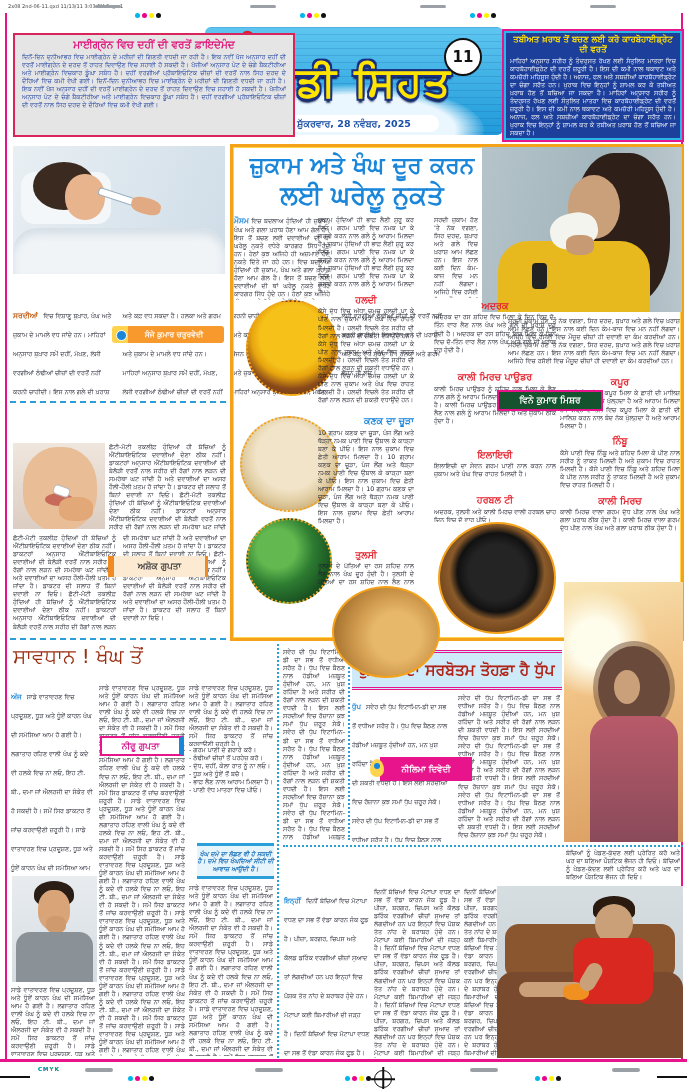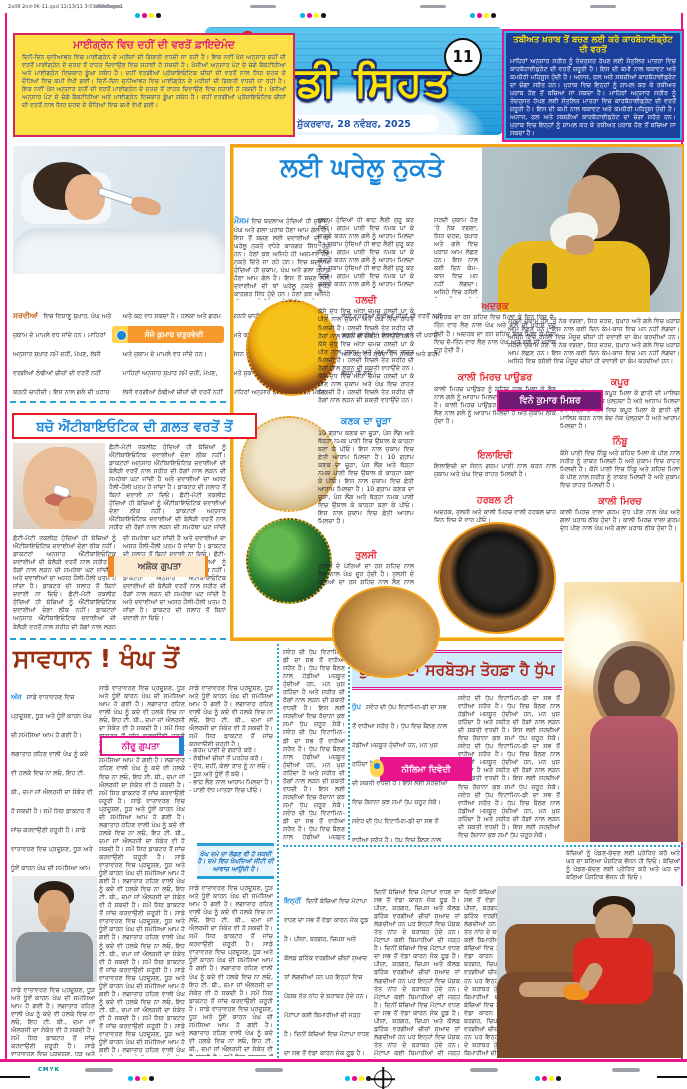--- a/index.html
+++ b/index.html
@@ -3,21 +3,21 @@
 <meta charset="utf-8">
 <style>
   html,body{margin:0;padding:0;background:#888;}
   #page{position:relative;width:687px;height:1089px;background:#fff;
         font-family:"DejaVu Sans",sans-serif;overflow:hidden;margin:0 auto;}
   .abs{position:absolute;}
   .bt{font-size:6.3px;line-height:1.28;text-align:justify;color:#20222e;overflow:hidden;}
   .bt-blue{color:#1b3f9e;}
   .lead{color:#1a86da;font-weight:bold;}
   .sec-head{font-weight:bold;text-align:center;font-size:9.5px;line-height:1.1;margin:3px 0 2px 0;}
-  .red{color:#e5232e;} .blue{color:#1a86da;}
+  .red{color:#e5232e;} .blue{color:#1a86da;text-align:right;}
   .circ{border-radius:50%;border:2px dotted #f5a21b;box-sizing:border-box;overflow:hidden;}
   .dashed-h{border-top:2px dashed #2a9fd8;}
   .dotted-v{border-left:2px dotted #2a9fd8;}
   .label{display:flex;align-items:center;justify-content:center;font-weight:bold;box-sizing:border-box;}
   .crop{background:#9aa0a6;}
   .dot{width:5px;height:5px;border-radius:50%;display:inline-block;margin-right:2px;}
   .photo{overflow:hidden;position:absolute;}
   .ph-el{position:absolute;}
 </style>
 </head>
@@ -58,21 +58,21 @@
                 display:flex;align-items:center;justify-content:center;">
       <span style="font-size:9.5px;font-weight:bold;color:#1b50a8;">ਸ਼ੁੱਕਰਵਾਰ, 28 ਨਵੰਬਰ, 2025</span>
     </div>
   </div>
 
   <div class="abs" style="left:444px;top:38px;width:34px;height:34px;border-radius:50%;background:#fff;border:2px solid #111;
               display:flex;align-items:center;justify-content:center;">
     <span style="font-size:15px;font-weight:bold;color:#111;">11</span>
   </div>
 
-  <div class="abs" style="left:13px;top:33px;width:282px;height:104px;background:#fde047;border:2.5px solid #d8255b;box-sizing:border-box;padding:3px 7px;">
+  <div class="abs" style="left:13px;top:33px;width:282px;height:104px;background:#e5e5e5;border:2.5px solid #d8255b;box-sizing:border-box;padding:3px 7px;">
     <div style="text-align:center;font-size:10.5px;font-weight:bold;color:#e0187c;margin-bottom:2px;">ਮਾਈਗ੍ਰੇਨ ਵਿਚ ਦਹੀਂ ਦੀ ਵਰਤੋਂ ਫ਼ਾਇਦੇਮੰਦ</div>
     <div class="bt bt-blue" style="height:78px;">ਦਿਨੋਂ-ਦਿਨ ਦੁਨੀਆਭਰ ਵਿਚ ਮਾਈਗ੍ਰੇਨ ਦੇ ਮਰੀਜ਼ਾਂ ਦੀ ਗਿਣਤੀ ਵਧਦੀ ਜਾ ਰਹੀ ਹੈ। ਇਕ ਨਵੀਂ ਖੋਜ ਅਨੁਸਾਰ ਦਹੀਂ ਦੀ ਵਰਤੋਂ ਮਾਈਗ੍ਰੇਨ ਦੇ ਦਰਦ ਤੋਂ ਰਾਹਤ ਦਿਵਾਉਣ ਵਿਚ ਸਹਾਈ ਹੋ ਸਕਦੀ ਹੈ। ਖੋਜੀਆਂ ਅਨੁਸਾਰ ਪੇਟ ਦੇ ਚੰਗੇ ਬੈਕਟੀਰੀਆ ਅਤੇ ਮਾਈਗ੍ਰੇਨ ਵਿਚਕਾਰ ਡੂੰਘਾ ਸਬੰਧ ਹੈ। ਦਹੀਂ ਵਰਗੀਆਂ ਪ੍ਰੋਬਾਇਓਟਿਕ ਚੀਜ਼ਾਂ ਦੀ ਵਰਤੋਂ ਨਾਲ ਸਿਰ ਦਰਦ ਦੇ ਦੌਰਿਆਂ ਵਿਚ ਕਮੀ ਵੇਖੀ ਗਈ। ਦਿਨੋਂ-ਦਿਨ ਦੁਨੀਆਭਰ ਵਿਚ ਮਾਈਗ੍ਰੇਨ ਦੇ ਮਰੀਜ਼ਾਂ ਦੀ ਗਿਣਤੀ ਵਧਦੀ ਜਾ ਰਹੀ ਹੈ। ਇਕ ਨਵੀਂ ਖੋਜ ਅਨੁਸਾਰ ਦਹੀਂ ਦੀ ਵਰਤੋਂ ਮਾਈਗ੍ਰੇਨ ਦੇ ਦਰਦ ਤੋਂ ਰਾਹਤ ਦਿਵਾਉਣ ਵਿਚ ਸਹਾਈ ਹੋ ਸਕਦੀ ਹੈ। ਖੋਜੀਆਂ ਅਨੁਸਾਰ ਪੇਟ ਦੇ ਚੰਗੇ ਬੈਕਟੀਰੀਆ ਅਤੇ ਮਾਈਗ੍ਰੇਨ ਵਿਚਕਾਰ ਡੂੰਘਾ ਸਬੰਧ ਹੈ। ਦਹੀਂ ਵਰਗੀਆਂ ਪ੍ਰੋਬਾਇਓਟਿਕ ਚੀਜ਼ਾਂ ਦੀ ਵਰਤੋਂ ਨਾਲ ਸਿਰ ਦਰਦ ਦੇ ਦੌਰਿਆਂ ਵਿਚ ਕਮੀ ਵੇਖੀ ਗਈ।</div>
   </div>
 
   <div class="abs" style="left:502px;top:29px;width:182px;height:113px;background:#1c3f9c;border:2px solid #e8148c;
               box-shadow:inset 0 0 0 2px #28b8e8;box-sizing:border-box;padding:4px 6px;">
     <div style="text-align:center;font-size:8.5px;font-weight:bold;color:#ffe400;line-height:1.15;margin-bottom:2px;">ਤਬੀਅਤ ਖ਼ਰਾਬ ਤੋਂ ਬਚਣ ਲਈ ਕਰੋ ਕਾਰਬੋਹਾਈਡ੍ਰੇਟ ਦੀ ਵਰਤੋਂ</div>
     <div class="bt" style="color:#fff;height:84px;">ਮਾਹਿਰਾਂ ਅਨੁਸਾਰ ਸਰੀਰ ਨੂੰ ਤੰਦਰੁਸਤ ਰੱਖਣ ਲਈ ਸੰਤੁਲਿਤ ਮਾਤਰਾ ਵਿਚ ਕਾਰਬੋਹਾਈਡ੍ਰੇਟ ਦੀ ਵਰਤੋਂ ਜ਼ਰੂਰੀ ਹੈ। ਇਸ ਦੀ ਕਮੀ ਨਾਲ ਥਕਾਵਟ ਅਤੇ ਕਮਜ਼ੋਰੀ ਮਹਿਸੂਸ ਹੁੰਦੀ ਹੈ। ਅਨਾਜ, ਫਲ ਅਤੇ ਸਬਜ਼ੀਆਂ ਕਾਰਬੋਹਾਈਡ੍ਰੇਟ ਦਾ ਚੰਗਾ ਸਰੋਤ ਹਨ। ਖੁਰਾਕ ਵਿਚ ਇਨ੍ਹਾਂ ਨੂੰ ਸ਼ਾਮਲ ਕਰ ਕੇ ਤਬੀਅਤ ਖ਼ਰਾਬ ਹੋਣ ਤੋਂ ਬਚਿਆ ਜਾ ਸਕਦਾ ਹੈ। ਮਾਹਿਰਾਂ ਅਨੁਸਾਰ ਸਰੀਰ ਨੂੰ ਤੰਦਰੁਸਤ ਰੱਖਣ ਲਈ ਸੰਤੁਲਿਤ ਮਾਤਰਾ ਵਿਚ ਕਾਰਬੋਹਾਈਡ੍ਰੇਟ ਦੀ ਵਰਤੋਂ ਜ਼ਰੂਰੀ ਹੈ। ਇਸ ਦੀ ਕਮੀ ਨਾਲ ਥਕਾਵਟ ਅਤੇ ਕਮਜ਼ੋਰੀ ਮਹਿਸੂਸ ਹੁੰਦੀ ਹੈ। ਅਨਾਜ, ਫਲ ਅਤੇ ਸਬਜ਼ੀਆਂ ਕਾਰਬੋਹਾਈਡ੍ਰੇਟ ਦਾ ਚੰਗਾ ਸਰੋਤ ਹਨ। ਖੁਰਾਕ ਵਿਚ ਇਨ੍ਹਾਂ ਨੂੰ ਸ਼ਾਮਲ ਕਰ ਕੇ ਤਬੀਅਤ ਖ਼ਰਾਬ ਹੋਣ ਤੋਂ ਬਚਿਆ ਜਾ ਸਕਦਾ ਹੈ।</div>
   </div>
 
@@ -87,40 +87,37 @@
   <div class="abs" style="left:13px;top:303px;width:212px;height:96px;column-count:2;column-gap:7px;">
     <span class="lead" style="color:#c05a10;font-size:7.5px;">ਸਰਦੀਆਂ</span>
     <span class="bt" style="display:inline;">ਵਿਚ ਵਿਸ਼ਾਣੂ ਬੁਖ਼ਾਰ, ਖੰਘ ਅਤੇ ਜ਼ੁਕਾਮ ਦੇ ਮਾਮਲੇ ਵਧ ਜਾਂਦੇ ਹਨ। ਮਾਹਿਰਾਂ ਅਨੁਸਾਰ ਬੁਖ਼ਾਰ ਸਮੇਂ ਦਹੀਂ, ਮੱਖਣ, ਲੱਸੀ ਵਰਗੀਆਂ ਠੰਢੀਆਂ ਚੀਜ਼ਾਂ ਦੀ ਵਰਤੋਂ ਨਹੀਂ ਕਰਨੀ ਚਾਹੀਦੀ। ਇਸ ਨਾਲ ਗਲੇ ਦੀ ਖ਼ਰਾਸ਼ ਅਤੇ ਕਫ਼ ਵਧ ਸਕਦਾ ਹੈ। ਹਲਕਾ ਅਤੇ ਗਰਮ ਭੋਜਨ ਹੀ ਲਓ। ਵਿਚ ਵਿਸ਼ਾਣੂ ਬੁਖ਼ਾਰ, ਖੰਘ ਅਤੇ ਜ਼ੁਕਾਮ ਦੇ ਮਾਮਲੇ ਵਧ ਜਾਂਦੇ ਹਨ। ਮਾਹਿਰਾਂ ਅਨੁਸਾਰ ਬੁਖ਼ਾਰ ਸਮੇਂ ਦਹੀਂ, ਮੱਖਣ, ਲੱਸੀ ਵਰਗੀਆਂ ਠੰਢੀਆਂ ਚੀਜ਼ਾਂ ਦੀ ਵਰਤੋਂ ਨਹੀਂ ਕਰਨੀ ਚਾਹੀਦੀ। ਇਸ ਨਾਲ ਗਲੇ ਦੀ ਖ਼ਰਾਸ਼ ਅਤੇ ਕਫ਼ ਵਧ ਸਕਦਾ ਹੈ। ਹਲਕਾ ਅਤੇ ਗਰਮ ਭੋਜਨ ਹੀ ਲਓ। ਵਿਚ ਵਿਸ਼ਾਣੂ ਬੁਖ਼ਾਰ, ਖੰਘ ਅਤੇ ਜ਼ੁਕਾਮ ਦੇ ਮਾਮਲੇ ਵਧ ਜਾਂਦੇ ਹਨ। ਮਾਹਿਰਾਂ ਅਨੁਸਾਰ ਬੁਖ਼ਾਰ ਸਮੇਂ ਦਹੀਂ, ਮੱਖਣ, ਲੱਸੀ ਵਰਗੀਆਂ ਠੰਢੀਆਂ ਚੀਜ਼ਾਂ ਦੀ ਵਰਤੋਂ ਨਹੀਂ ਕਰਨੀ ਚਾਹੀਦੀ। ਇਸ ਨਾਲ ਗਲੇ ਦੀ ਖ਼ਰਾਸ਼ ਅਤੇ ਕਫ਼ ਵਧ ਸਕਦਾ ਹੈ। ਹਲਕਾ ਅਤੇ ਗਰਮ ਭੋਜਨ ਹੀ ਲਓ।</span>
   </div>
   <div class="abs label" style="left:112px;top:326px;width:112px;height:17px;background:linear-gradient(90deg,#ffd34d 0 16px,#f7992c 16px);border-radius:3px;z-index:2;">
     <span style="position:absolute;left:4px;top:4px;width:9px;height:9px;border-radius:50%;background:#1a86da;border:1.5px solid #fff;"></span>
     <span style="font-size:7.5px;color:#fff;padding-left:12px;">ਸੰਜੇ ਕੁਮਾਰ ਚਤੁਰਵੇਦੀ</span>
   </div>
   <div class="abs dashed-h" style="left:10px;top:401px;width:216px;height:0;"></div>
 
-  <div class="abs" style="left:12px;top:413px;width:245px;height:26px;background:#fff;border:2px solid #e51b24;box-sizing:border-box;
-              display:flex;align-items:center;justify-content:center;z-index:3;">
-    <span style="font-size:13.5px;font-weight:bold;color:#1a86da;">ਬਚੋ ਐਂਟੀਬਾਇਓਟਿਕ ਦੀ ਗ਼ਲਤ ਵਰਤੋਂ ਤੋਂ</span>
-  </div>
   <div class="photo" style="left:13px;top:443px;width:92px;height:86px;background:linear-gradient(#efe6dd,#dccdc2);">
     <div class="ph-el" style="left:10px;top:4px;width:74px;height:84px;background:#e9bd96;border-radius:45%;"></div>
     <div class="ph-el" style="left:32px;top:50px;width:28px;height:13px;background:#c86a5a;border-radius:50%;"></div>
     <div class="ph-el" style="left:40px;top:43px;width:15px;height:8px;background:#fff;border:1px solid #bbb;border-radius:4px;transform:rotate(20deg);"></div>
     <div class="ph-el" style="left:46px;top:54px;width:34px;height:24px;background:#e2a878;border-radius:40%;"></div>
   </div>
   <div class="abs bt" style="left:109px;top:443px;width:117px;height:88px;">ਛੋਟੀ-ਮੋਟੀ ਤਕਲੀਫ਼ ਹੁੰਦਿਆਂ ਹੀ ਬੱਚਿਆਂ ਨੂੰ ਐਂਟੀਬਾਇਓਟਿਕ ਦਵਾਈਆਂ ਦੇਣਾ ਠੀਕ ਨਹੀਂ। ਡਾਕਟਰਾਂ ਅਨੁਸਾਰ ਐਂਟੀਬਾਇਓਟਿਕ ਦਵਾਈਆਂ ਦੀ ਬੇਲੋੜੀ ਵਰਤੋਂ ਨਾਲ ਸਰੀਰ ਦੀ ਰੋਗਾਂ ਨਾਲ ਲੜਨ ਦੀ ਸਮਰੱਥਾ ਘਟ ਜਾਂਦੀ ਹੈ ਅਤੇ ਦਵਾਈਆਂ ਦਾ ਅਸਰ ਹੌਲੀ-ਹੌਲੀ ਖ਼ਤਮ ਹੋ ਜਾਂਦਾ ਹੈ। ਡਾਕਟਰ ਦੀ ਸਲਾਹ ਤੋਂ ਬਿਨਾਂ ਦਵਾਈ ਨਾ ਦਿਓ। ਛੋਟੀ-ਮੋਟੀ ਤਕਲੀਫ਼ ਹੁੰਦਿਆਂ ਹੀ ਬੱਚਿਆਂ ਨੂੰ ਐਂਟੀਬਾਇਓਟਿਕ ਦਵਾਈਆਂ ਦੇਣਾ ਠੀਕ ਨਹੀਂ। ਡਾਕਟਰਾਂ ਅਨੁਸਾਰ ਐਂਟੀਬਾਇਓਟਿਕ ਦਵਾਈਆਂ ਦੀ ਬੇਲੋੜੀ ਵਰਤੋਂ ਨਾਲ ਸਰੀਰ ਦੀ ਰੋਗਾਂ ਨਾਲ ਲੜਨ ਦੀ ਸਮਰੱਥਾ ਘਟ ਜਾਂਦੀ ਹੈ ਅਤੇ ਦਵਾਈਆਂ ਦਾ ਅਸਰ ਹੌਲੀ-ਹੌਲੀ ਖ਼ਤਮ ਹੋ ਜਾਂਦਾ ਹੈ। ਡਾਕਟਰ ਦੀ ਸਲਾਹ ਤੋਂ ਬਿਨਾਂ ਦਵਾਈ ਨਾ ਦਿਓ।</div>
   <div class="abs bt" style="left:13px;top:534px;width:213px;height:100px;column-count:2;column-gap:7px;">ਛੋਟੀ-ਮੋਟੀ ਤਕਲੀਫ਼ ਹੁੰਦਿਆਂ ਹੀ ਬੱਚਿਆਂ ਨੂੰ ਐਂਟੀਬਾਇਓਟਿਕ ਦਵਾਈਆਂ ਦੇਣਾ ਠੀਕ ਨਹੀਂ। ਡਾਕਟਰਾਂ ਅਨੁਸਾਰ ਐਂਟੀਬਾਇਓਟਿਕ ਦਵਾਈਆਂ ਦੀ ਬੇਲੋੜੀ ਵਰਤੋਂ ਨਾਲ ਸਰੀਰ ਦੀ ਰੋਗਾਂ ਨਾਲ ਲੜਨ ਦੀ ਸਮਰੱਥਾ ਘਟ ਜਾਂਦੀ ਹੈ ਅਤੇ ਦਵਾਈਆਂ ਦਾ ਅਸਰ ਹੌਲੀ-ਹੌਲੀ ਖ਼ਤਮ ਹੋ ਜਾਂਦਾ ਹੈ। ਡਾਕਟਰ ਦੀ ਸਲਾਹ ਤੋਂ ਬਿਨਾਂ ਦਵਾਈ ਨਾ ਦਿਓ। ਛੋਟੀ-ਮੋਟੀ ਤਕਲੀਫ਼ ਹੁੰਦਿਆਂ ਹੀ ਬੱਚਿਆਂ ਨੂੰ ਐਂਟੀਬਾਇਓਟਿਕ ਦਵਾਈਆਂ ਦੇਣਾ ਠੀਕ ਨਹੀਂ। ਡਾਕਟਰਾਂ ਅਨੁਸਾਰ ਐਂਟੀਬਾਇਓਟਿਕ ਦਵਾਈਆਂ ਦੀ ਬੇਲੋੜੀ ਵਰਤੋਂ ਨਾਲ ਸਰੀਰ ਦੀ ਰੋਗਾਂ ਨਾਲ ਲੜਨ ਦੀ ਸਮਰੱਥਾ ਘਟ ਜਾਂਦੀ ਹੈ ਅਤੇ ਦਵਾਈਆਂ ਦਾ ਅਸਰ ਹੌਲੀ-ਹੌਲੀ ਖ਼ਤਮ ਹੋ ਜਾਂਦਾ ਹੈ। ਡਾਕਟਰ ਦੀ ਸਲਾਹ ਤੋਂ ਬਿਨਾਂ ਦਵਾਈ ਨਾ ਦਿਓ। ਛੋਟੀ-ਮੋਟੀ ਤਕਲੀਫ਼ ਹੁੰਦਿਆਂ ਹੀ ਬੱਚਿਆਂ ਨੂੰ ਐਂਟੀਬਾਇਓਟਿਕ ਦਵਾਈਆਂ ਦੇਣਾ ਠੀਕ ਨਹੀਂ। ਡਾਕਟਰਾਂ ਅਨੁਸਾਰ ਐਂਟੀਬਾਇਓਟਿਕ ਦਵਾਈਆਂ ਦੀ ਬੇਲੋੜੀ ਵਰਤੋਂ ਨਾਲ ਸਰੀਰ ਦੀ ਰੋਗਾਂ ਨਾਲ ਲੜਨ ਦੀ ਸਮਰੱਥਾ ਘਟ ਜਾਂਦੀ ਹੈ ਅਤੇ ਦਵਾਈਆਂ ਦਾ ਅਸਰ ਹੌਲੀ-ਹੌਲੀ ਖ਼ਤਮ ਹੋ ਜਾਂਦਾ ਹੈ। ਡਾਕਟਰ ਦੀ ਸਲਾਹ ਤੋਂ ਬਿਨਾਂ ਦਵਾਈ ਨਾ ਦਿਓ।</div>
   <div class="abs label" style="left:108px;top:556px;width:100px;height:21px;background:#fcead2;border-left:6px solid #f08a24;border-right:3px solid #f08a24;z-index:2;">
     <span style="font-size:9px;color:#444;">ਅਸ਼ੋਕ ਗੁਪਤਾ</span>
   </div>
   <div class="abs dashed-h" style="left:10px;top:638px;width:216px;height:0;"></div>
 
   <div class="abs" style="left:230px;top:144px;width:454px;height:497px;border:3px solid #f5a21b;box-shadow:inset 0 0 0 1px #ffd34d;box-sizing:border-box;"></div>
 
   <div class="abs" style="left:238px;top:152px;width:248px;text-align:center;z-index:2;">
+    <div style="font-size:23px;font-weight:bold;color:#1a86da;line-height:1.2;">ਜ਼ੁਕਾਮ ਅਤੇ ਖੰਘ ਦੂਰ ਕਰਨ</div>
     <div style="font-size:26px;font-weight:bold;color:#1a86da;line-height:1.2;">ਲਈ ਘਰੇਲੂ ਨੁਕਤੇ</div>
   </div>
 
   <div class="photo" style="left:482px;top:147px;width:200px;height:165px;background:linear-gradient(100deg,#b5c4ca,#93a8b0);">
     <div class="ph-el" style="left:120px;top:0;width:80px;height:165px;background:linear-gradient(90deg,rgba(255,255,255,0),rgba(255,255,255,.35));"></div>
     <div class="ph-el" style="left:92px;top:6px;width:96px;height:152px;background:#2e1f18;border-radius:42%;"></div>
     <div class="ph-el" style="left:86px;top:28px;width:52px;height:64px;background:#caa07a;border-radius:50%;"></div>
     <div class="ph-el" style="left:16px;top:94px;width:152px;height:71px;background:#e8b91e;border-radius:30px 30px 0 0;"></div>
     <div class="ph-el" style="left:68px;top:66px;width:48px;height:36px;background:#f4f4ee;border-radius:45%;transform:rotate(-12deg);"></div>
     <div class="ph-el" style="left:84px;top:88px;width:28px;height:20px;background:#c89a74;border-radius:40%;"></div>
@@ -164,25 +161,25 @@
 
   <div class="abs bt" style="left:508px;top:317px;width:172px;height:56px;">ਸਰਦੀ ਜ਼ੁਕਾਮ ਹੋਣ 'ਤੇ ਨੱਕ ਵਗਣਾ, ਸਿਰ ਦਰਦ, ਬੁਖ਼ਾਰ ਅਤੇ ਗਲੇ ਵਿਚ ਖ਼ਰਾਸ਼ ਆਮ ਲੱਛਣ ਹਨ। ਇਸ ਨਾਲ ਕਈ ਦਿਨ ਕੰਮ-ਕਾਜ ਵਿਚ ਮਨ ਨਹੀਂ ਲੱਗਦਾ। ਅਜਿਹੇ ਵਿਚ ਰਸੋਈ ਵਿਚ ਮੌਜੂਦ ਚੀਜ਼ਾਂ ਹੀ ਦਵਾਈ ਦਾ ਕੰਮ ਕਰਦੀਆਂ ਹਨ। ਸਰਦੀ ਜ਼ੁਕਾਮ ਹੋਣ 'ਤੇ ਨੱਕ ਵਗਣਾ, ਸਿਰ ਦਰਦ, ਬੁਖ਼ਾਰ ਅਤੇ ਗਲੇ ਵਿਚ ਖ਼ਰਾਸ਼ ਆਮ ਲੱਛਣ ਹਨ। ਇਸ ਨਾਲ ਕਈ ਦਿਨ ਕੰਮ-ਕਾਜ ਵਿਚ ਮਨ ਨਹੀਂ ਲੱਗਦਾ। ਅਜਿਹੇ ਵਿਚ ਰਸੋਈ ਵਿਚ ਮੌਜੂਦ ਚੀਜ਼ਾਂ ਹੀ ਦਵਾਈ ਦਾ ਕੰਮ ਕਰਦੀਆਂ ਹਨ।</div>
   <div class="abs" style="left:560px;top:374px;width:120px;height:204px;overflow:hidden;">
     <div class="sec-head red">ਕਪੂਰ</div>
     <div class="bt" style="height:44px;">ਸਰ੍ਹੋਂ ਦੇ ਤੇਲ ਵਿਚ ਕਪੂਰ ਮਿਲਾ ਕੇ ਛਾਤੀ ਦੀ ਮਾਲਿਸ਼ ਕਰਨ ਨਾਲ ਬੰਦ ਨੱਕ ਖੁੱਲ੍ਹਦਾ ਹੈ ਅਤੇ ਆਰਾਮ ਮਿਲਦਾ ਹੈ। ਸਰ੍ਹੋਂ ਦੇ ਤੇਲ ਵਿਚ ਕਪੂਰ ਮਿਲਾ ਕੇ ਛਾਤੀ ਦੀ ਮਾਲਿਸ਼ ਕਰਨ ਨਾਲ ਬੰਦ ਨੱਕ ਖੁੱਲ੍ਹਦਾ ਹੈ ਅਤੇ ਆਰਾਮ ਮਿਲਦਾ ਹੈ।</div>
     <div class="sec-head red">ਨਿੰਬੂ</div>
     <div class="bt" style="height:44px;">ਕੋਸੇ ਪਾਣੀ ਵਿਚ ਨਿੰਬੂ ਅਤੇ ਸ਼ਹਿਦ ਮਿਲਾ ਕੇ ਪੀਣ ਨਾਲ ਸਰੀਰ ਨੂੰ ਤਾਕਤ ਮਿਲਦੀ ਹੈ ਅਤੇ ਜ਼ੁਕਾਮ ਵਿਚ ਰਾਹਤ ਮਿਲਦੀ ਹੈ। ਕੋਸੇ ਪਾਣੀ ਵਿਚ ਨਿੰਬੂ ਅਤੇ ਸ਼ਹਿਦ ਮਿਲਾ ਕੇ ਪੀਣ ਨਾਲ ਸਰੀਰ ਨੂੰ ਤਾਕਤ ਮਿਲਦੀ ਹੈ ਅਤੇ ਜ਼ੁਕਾਮ ਵਿਚ ਰਾਹਤ ਮਿਲਦੀ ਹੈ।</div>
     <div class="sec-head red">ਕਾਲੀ ਮਿਰਚ</div>
     <div class="bt" style="height:74px;">ਕਾਲੀ ਮਿਰਚ ਵਾਲਾ ਗਰਮ ਦੁੱਧ ਪੀਣ ਨਾਲ ਖੰਘ ਅਤੇ ਗਲਾ ਖ਼ਰਾਬ ਠੀਕ ਹੁੰਦਾ ਹੈ। ਕਾਲੀ ਮਿਰਚ ਵਾਲਾ ਗਰਮ ਦੁੱਧ ਪੀਣ ਨਾਲ ਖੰਘ ਅਤੇ ਗਲਾ ਖ਼ਰਾਬ ਠੀਕ ਹੁੰਦਾ ਹੈ।</div>
   </div>
-  <div class="abs label" style="left:497px;top:390px;width:106px;height:21px;background:#701a75;border:2px solid #e8148c;z-index:5;">
+  <div class="abs label" style="left:497px;top:390px;width:106px;height:21px;background:#14532d;border:2px solid #e8148c;z-index:5;">
     <span style="font-size:9px;color:#fff;">ਵਿਨੇ ਕੁਮਾਰ ਮਿਸ਼ਰ</span>
   </div>
 
-  <div class="abs" style="left:13px;top:644px;width:260px;font-size:25px;font-weight:bold;color:#9c2e10;">ਸਾਵਧਾਨ ! ਖੰਘ ਤੋਂ</div>
+  <div class="abs" style="left:13px;top:644px;width:260px;font-size:20px;font-weight:normal;color:#9c2e10;">ਸਾਵਧਾਨ ! ਖੰਘ ਤੋਂ</div>
   <div class="abs" style="left:11px;top:684px;width:84px;height:188px;overflow:hidden;">
     <span class="lead" style="font-size:7px;">ਅੱਜ</span>
     <span class="bt" style="display:inline;">ਸਾਡੇ ਵਾਤਾਵਰਣ ਵਿਚ ਪ੍ਰਦੂਸ਼ਣ, ਧੂੜ ਅਤੇ ਧੂੰਏਂ ਕਾਰਨ ਖੰਘ ਦੀ ਸਮੱਸਿਆ ਆਮ ਹੋ ਗਈ ਹੈ। ਲਗਾਤਾਰ ਰਹਿਣ ਵਾਲੀ ਖੰਘ ਨੂੰ ਕਦੇ ਵੀ ਹਲਕੇ ਵਿਚ ਨਾ ਲਓ, ਇਹ ਟੀ. ਬੀ., ਦਮਾ ਜਾਂ ਐਲਰਜੀ ਦਾ ਸੰਕੇਤ ਵੀ ਹੋ ਸਕਦੀ ਹੈ। ਸਮੇਂ ਸਿਰ ਡਾਕਟਰ ਤੋਂ ਜਾਂਚ ਕਰਵਾਉਣੀ ਜ਼ਰੂਰੀ ਹੈ। ਸਾਡੇ ਵਾਤਾਵਰਣ ਵਿਚ ਪ੍ਰਦੂਸ਼ਣ, ਧੂੜ ਅਤੇ ਧੂੰਏਂ ਕਾਰਨ ਖੰਘ ਦੀ ਸਮੱਸਿਆ ਆਮ ਹੋ ਗਈ ਹੈ। ਲਗਾਤਾਰ ਰਹਿਣ ਵਾਲੀ ਖੰਘ ਨੂੰ ਕਦੇ ਵੀ ਹਲਕੇ ਵਿਚ ਨਾ ਲਓ, ਇਹ ਟੀ. ਬੀ., ਦਮਾ ਜਾਂ ਐਲਰਜੀ ਦਾ ਸੰਕੇਤ ਵੀ ਹੋ ਸਕਦੀ ਹੈ। ਸਮੇਂ ਸਿਰ ਡਾਕਟਰ ਤੋਂ ਜਾਂਚ ਕਰਵਾਉਣੀ ਜ਼ਰੂਰੀ ਹੈ। ਸਾਡੇ ਵਾਤਾਵਰਣ ਵਿਚ ਪ੍ਰਦੂਸ਼ਣ, ਧੂੜ ਅਤੇ ਧੂੰਏਂ ਕਾਰਨ ਖੰਘ ਦੀ ਸਮੱਸਿਆ ਆਮ ਹੋ ਗਈ ਹੈ। ਲਗਾਤਾਰ ਰਹਿਣ ਵਾਲੀ ਖੰਘ ਨੂੰ ਕਦੇ ਵੀ ਹਲਕੇ ਵਿਚ ਨਾ ਲਓ, ਇਹ ਟੀ. ਬੀ., ਦਮਾ ਜਾਂ ਐਲਰਜੀ ਦਾ ਸੰਕੇਤ ਵੀ ਹੋ ਸਕਦੀ ਹੈ। ਸਮੇਂ ਸਿਰ ਡਾਕਟਰ ਤੋਂ ਜਾਂਚ ਕਰਵਾਉਣੀ ਜ਼ਰੂਰੀ ਹੈ।</span>
   </div>
   <div class="photo" style="left:12px;top:876px;width:85px;height:106px;background:linear-gradient(#e8ecef,#d6dde2);">
     <div class="ph-el" style="left:22px;top:5px;width:40px;height:26px;background:#2a1d16;border-radius:50% 50% 40% 40%;"></div>
     <div class="ph-el" style="left:26px;top:14px;width:32px;height:40px;background:#d8a478;border-radius:45%;"></div>
     <div class="ph-el" style="left:34px;top:40px;width:20px;height:17px;background:#cf9a6e;border-radius:40%;"></div>
     <div class="ph-el" style="left:4px;top:56px;width:77px;height:50px;background:#8a9298;border-radius:14px 14px 0 0;"></div>
   </div>

